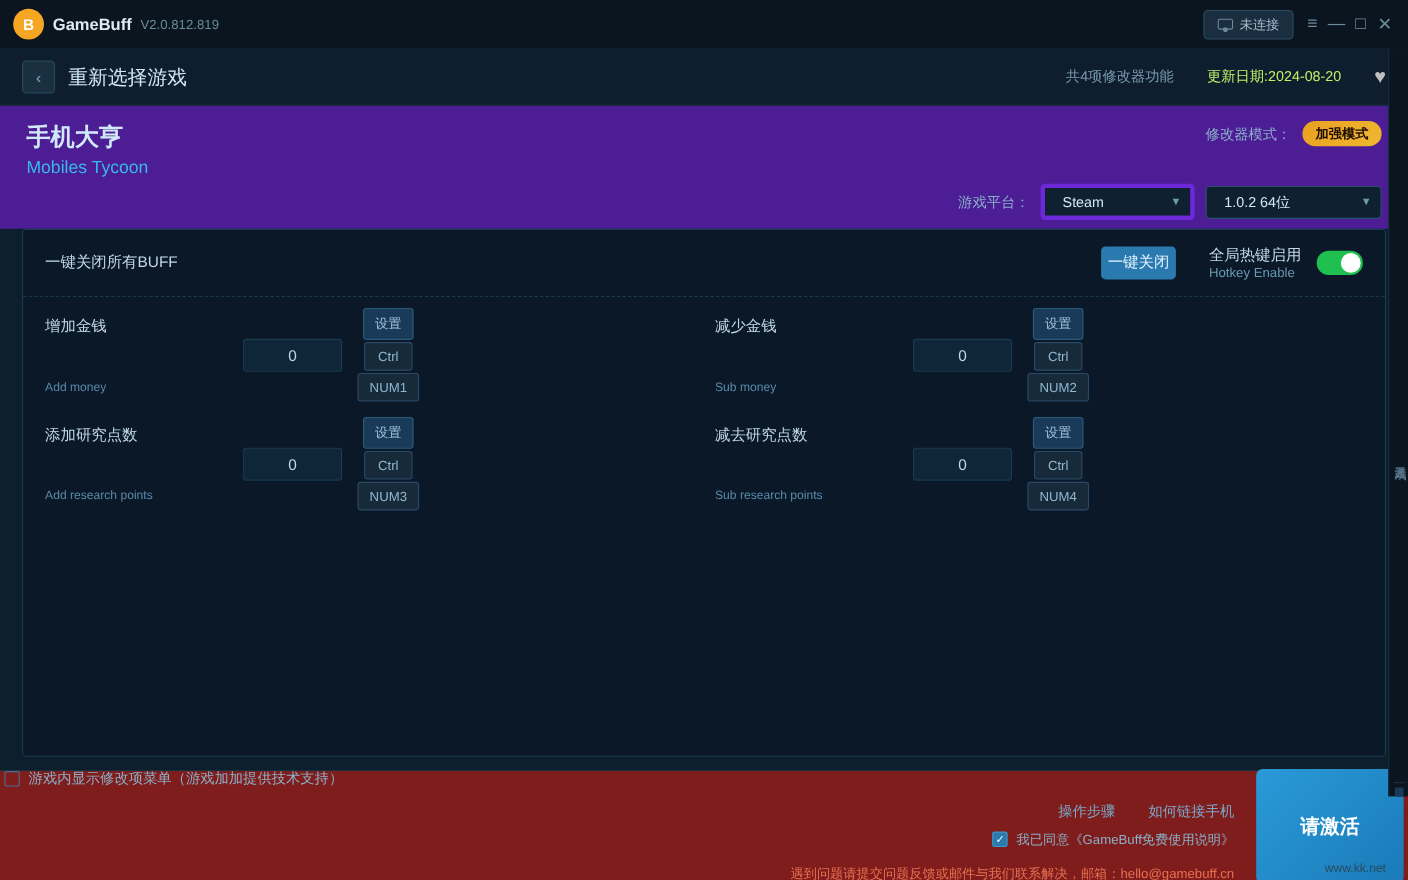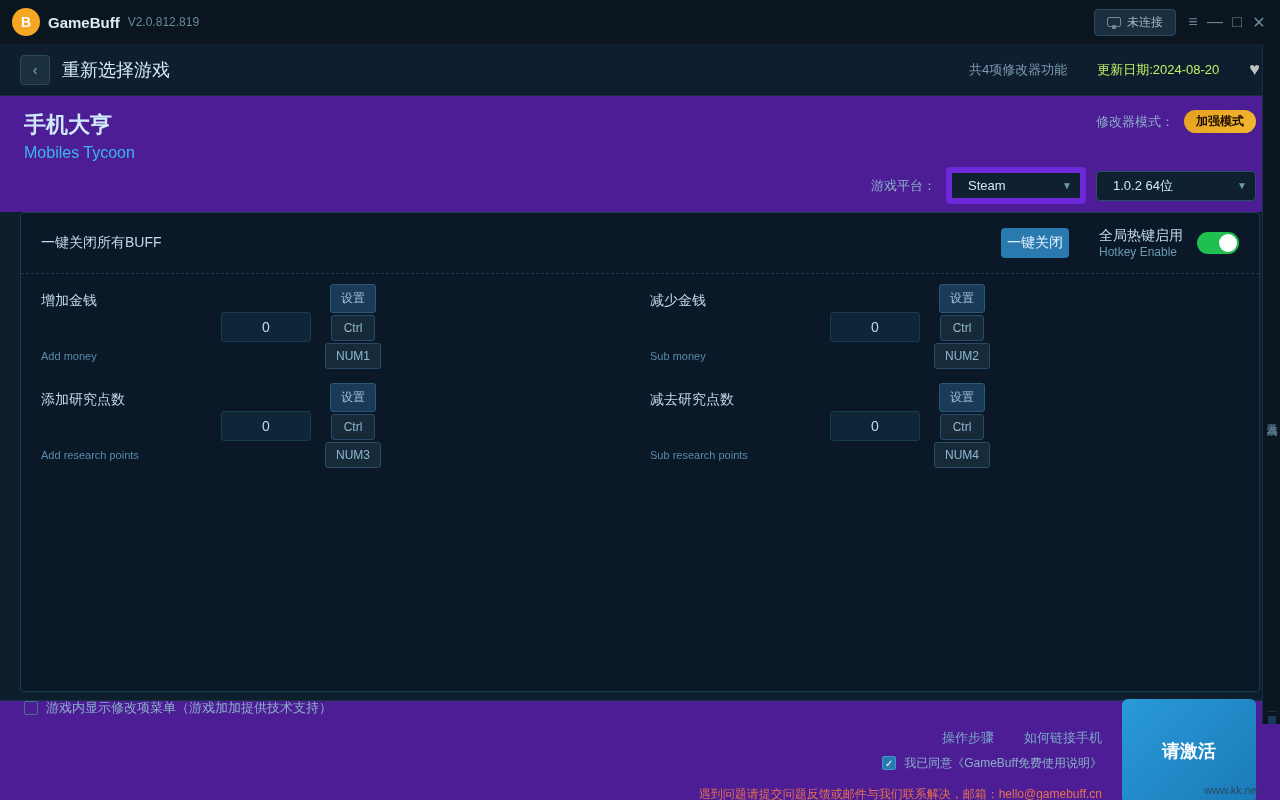--- a/index.html
+++ b/index.html
@@ -191,21 +191,21 @@
     .platform-row {
       display: flex;
       align-items: center;
       gap: 10px;
       font-size: 13px;
       color: #8ab0c8;
       margin-top: 8px;
     }
     .platform-dropdown {
       background: #0f2030;
-      border: 6px solid #6d28d9;
+      border: 4px solid #6d28d9;
       border-radius: 4px;
       padding: 5px 30px 5px 16px;
       color: #d0e8f8;
       font-size: 13px;
       position: relative;
       display: flex;
       align-items: center;
       gap: 8px;
       cursor: pointer;
       min-width: 140px;
@@ -376,25 +376,25 @@
       gap: 14px;
     }
 
     
     .bottom-bar {
       position: absolute;
       bottom: 0;
       left: 0;
       right: 0;
       height: 100px;
-      background: #4c1d95;
+      background: #7f1d1d;
       border-top: 1px solid #1a3040;
       display: flex;
       align-items: center;
-      padding: 0 24px;
+      padding: 0 4px;
     }
     .bottom-left {
       display: flex;
       align-items: center;
       gap: 8px;
       flex: 1;
     }
     .checkbox-custom {
       width: 14px;
       height: 14px;

